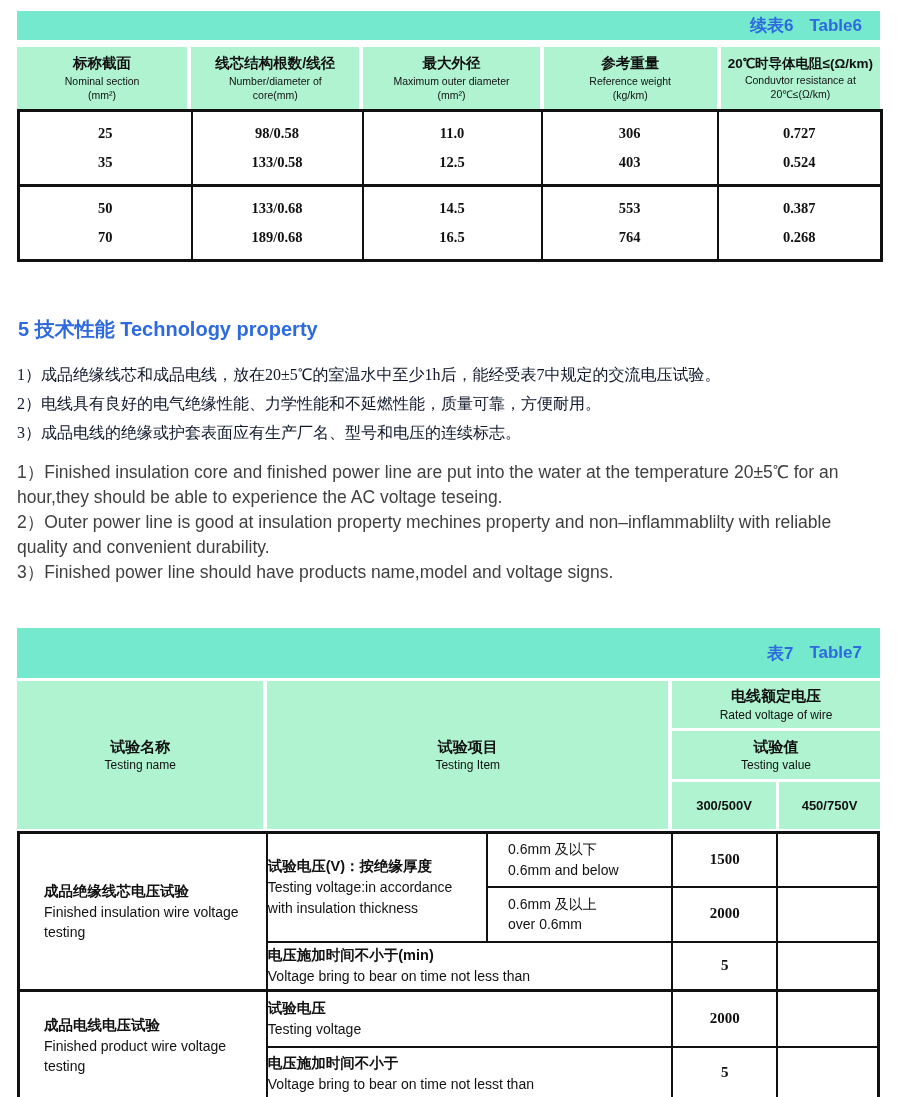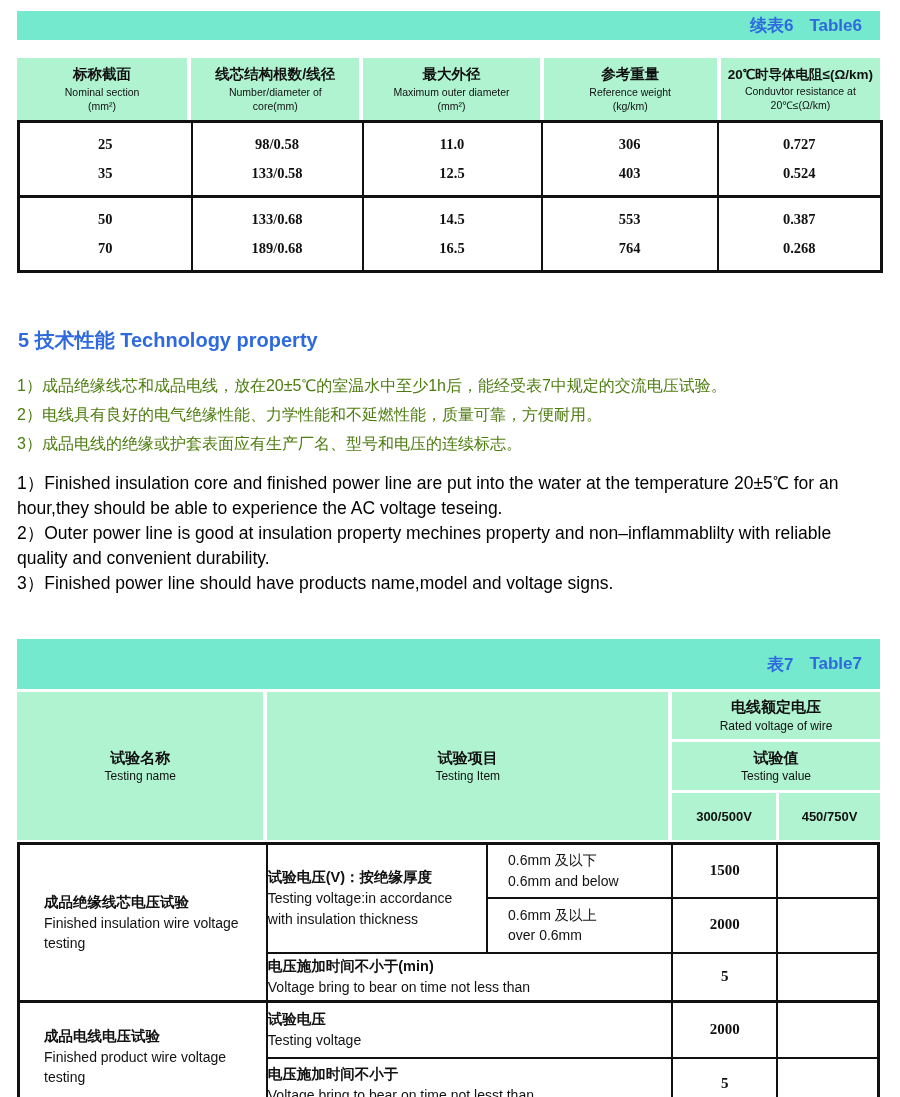--- a/index.html
+++ b/index.html
@@ -10,43 +10,43 @@
   }
   .content{position:absolute;left:17px;top:0;width:863px;}
   .doc-title{margin:10px 0 0 3px;font-size:18px;font-weight:500;letter-spacing:0.2px;color:#111;}
 
   
   .band{height:29px;background:#74e9cd;display:flex;align-items:center;justify-content:flex-end;padding-right:18px;box-sizing:border-box;}
   .band .cap{color:#2e6ade;font-size:17px;font-weight:bold;}
   .band .cap-cn{margin-right:16px;}
 
   
-  .t6-head{display:flex;gap:4px;margin-top:18px;height:62px;}
+  .t6-head{display:flex;gap:4px;margin-top:7px;height:62px;}
   .t6-head .hcell{background:#aff3d1;display:flex;flex-direction:column;align-items:center;justify-content:center;line-height:1.35;text-align:center;}
   .hc1{width:171px;} .hc2{width:169px;} .hc3{width:177px;} .hc4{width:174px;} .hc5{width:160px;}
   .hcn{font-size:14.5px;font-weight:bold;}
   .hen{font-size:10.5px;}
 
   
   table{border-collapse:collapse;}
   .t6{width:863px;border:3px solid #111;table-layout:fixed;}
   .t6 td{
     border-left:2px solid #111;text-align:center;
     font-family:"Liberation Serif",serif;font-weight:bold;font-size:14.5px;
     height:29px;padding:0;
   }
   .t6 td:first-child{border-left:none;}
   .t6 tbody + tbody{border-top:3px solid #111;}
   .t6 tbody tr:first-child td{padding-top:7px;}
   .t6 tbody tr:last-child td{padding-bottom:7px;}
 
   
   .sec-heading{margin:54px 0 0 1px;font-size:20px;font-weight:bold;color:#2e6ade;}
-  .cn-list{margin-top:17px;font-size:16px;line-height:29px;color:#4d7c0f;}
-  .en-list{margin-top:13px;font-size:17.5px;line-height:25px;color:#000000;}
+  .cn-list{margin-top:17px;font-size:16px;line-height:29px;color:#0f172a;font-family:Liberation Serif, serif;}
+  .en-list{margin-top:13px;font-size:17.5px;line-height:25px;color:#404040;}
   .cn-list p,.en-list p{margin:0;}
 
   
   .t7-head{display:flex;gap:4px;margin-top:3px;height:148px;}
   .t7-head .big{background:#aff3d1;display:flex;flex-direction:column;align-items:center;justify-content:center;line-height:1.4;text-align:center;}
   .t7-name{width:248px;} .t7-item{width:403px;}
   .t7-right{width:208px;display:flex;flex-direction:column;gap:3px;}
   .t7-right .rrow{flex:1;background:#aff3d1;display:flex;flex-direction:column;align-items:center;justify-content:center;line-height:1.35;text-align:center;}
   .t7-right .rsplit{flex:1;display:flex;gap:3px;background:transparent;}
   .t7-right .rsplit .vcol{background:#aff3d1;display:flex;align-items:center;justify-content:center;font-size:13px;font-weight:bold;}

